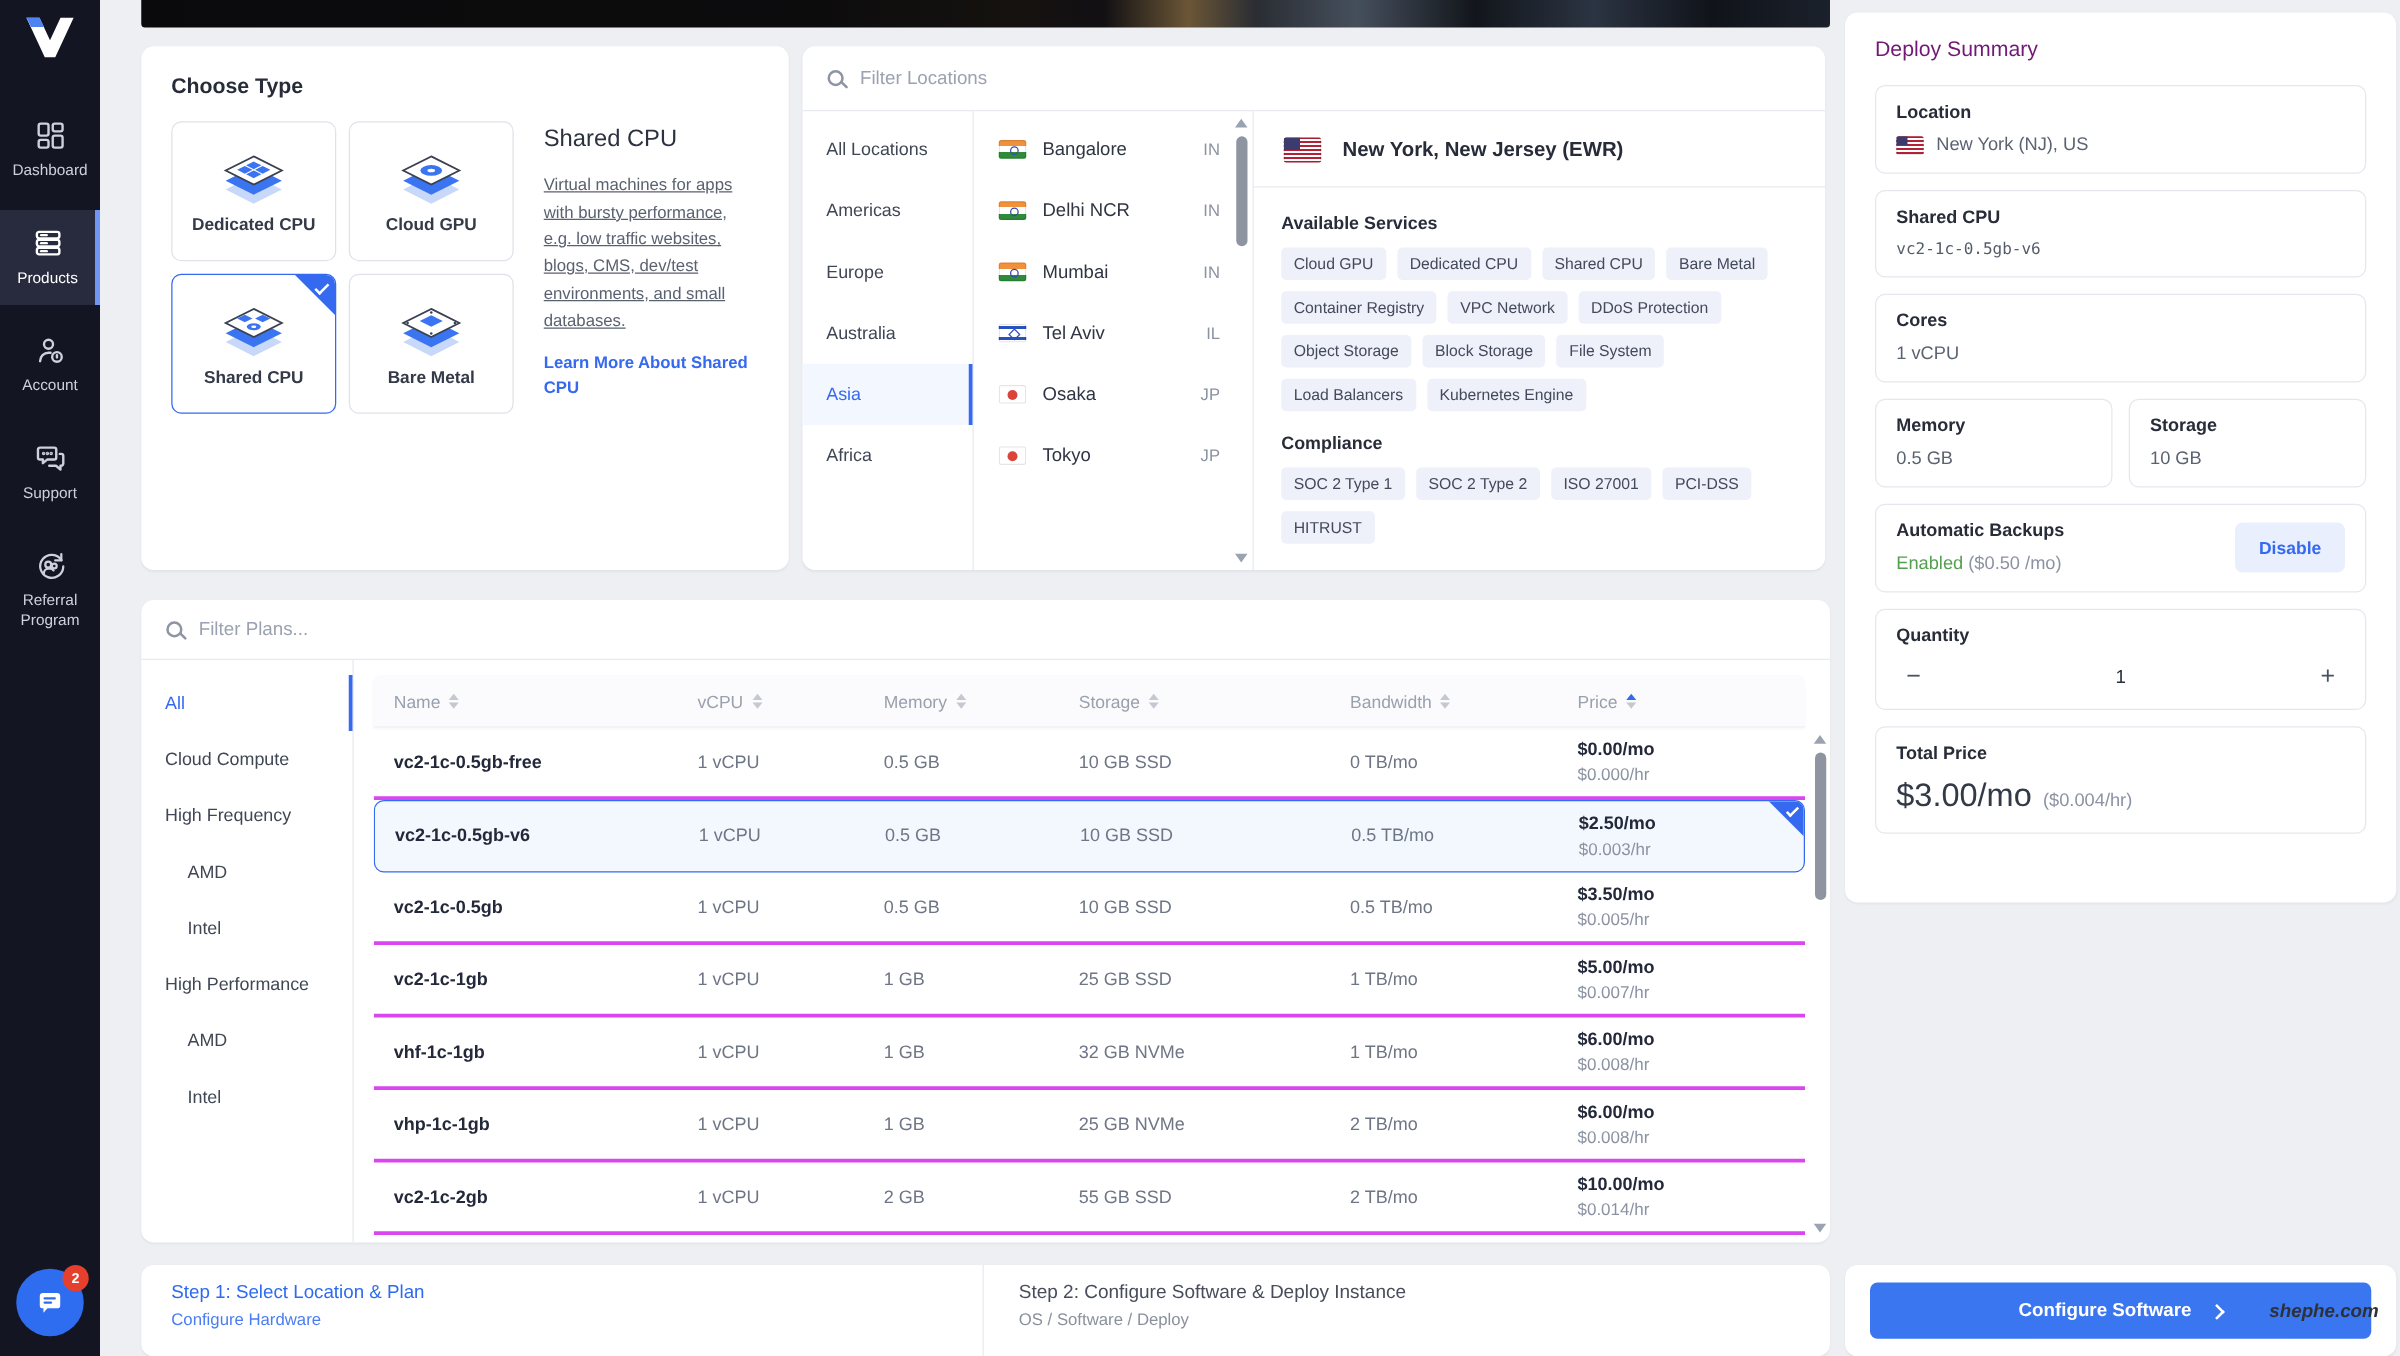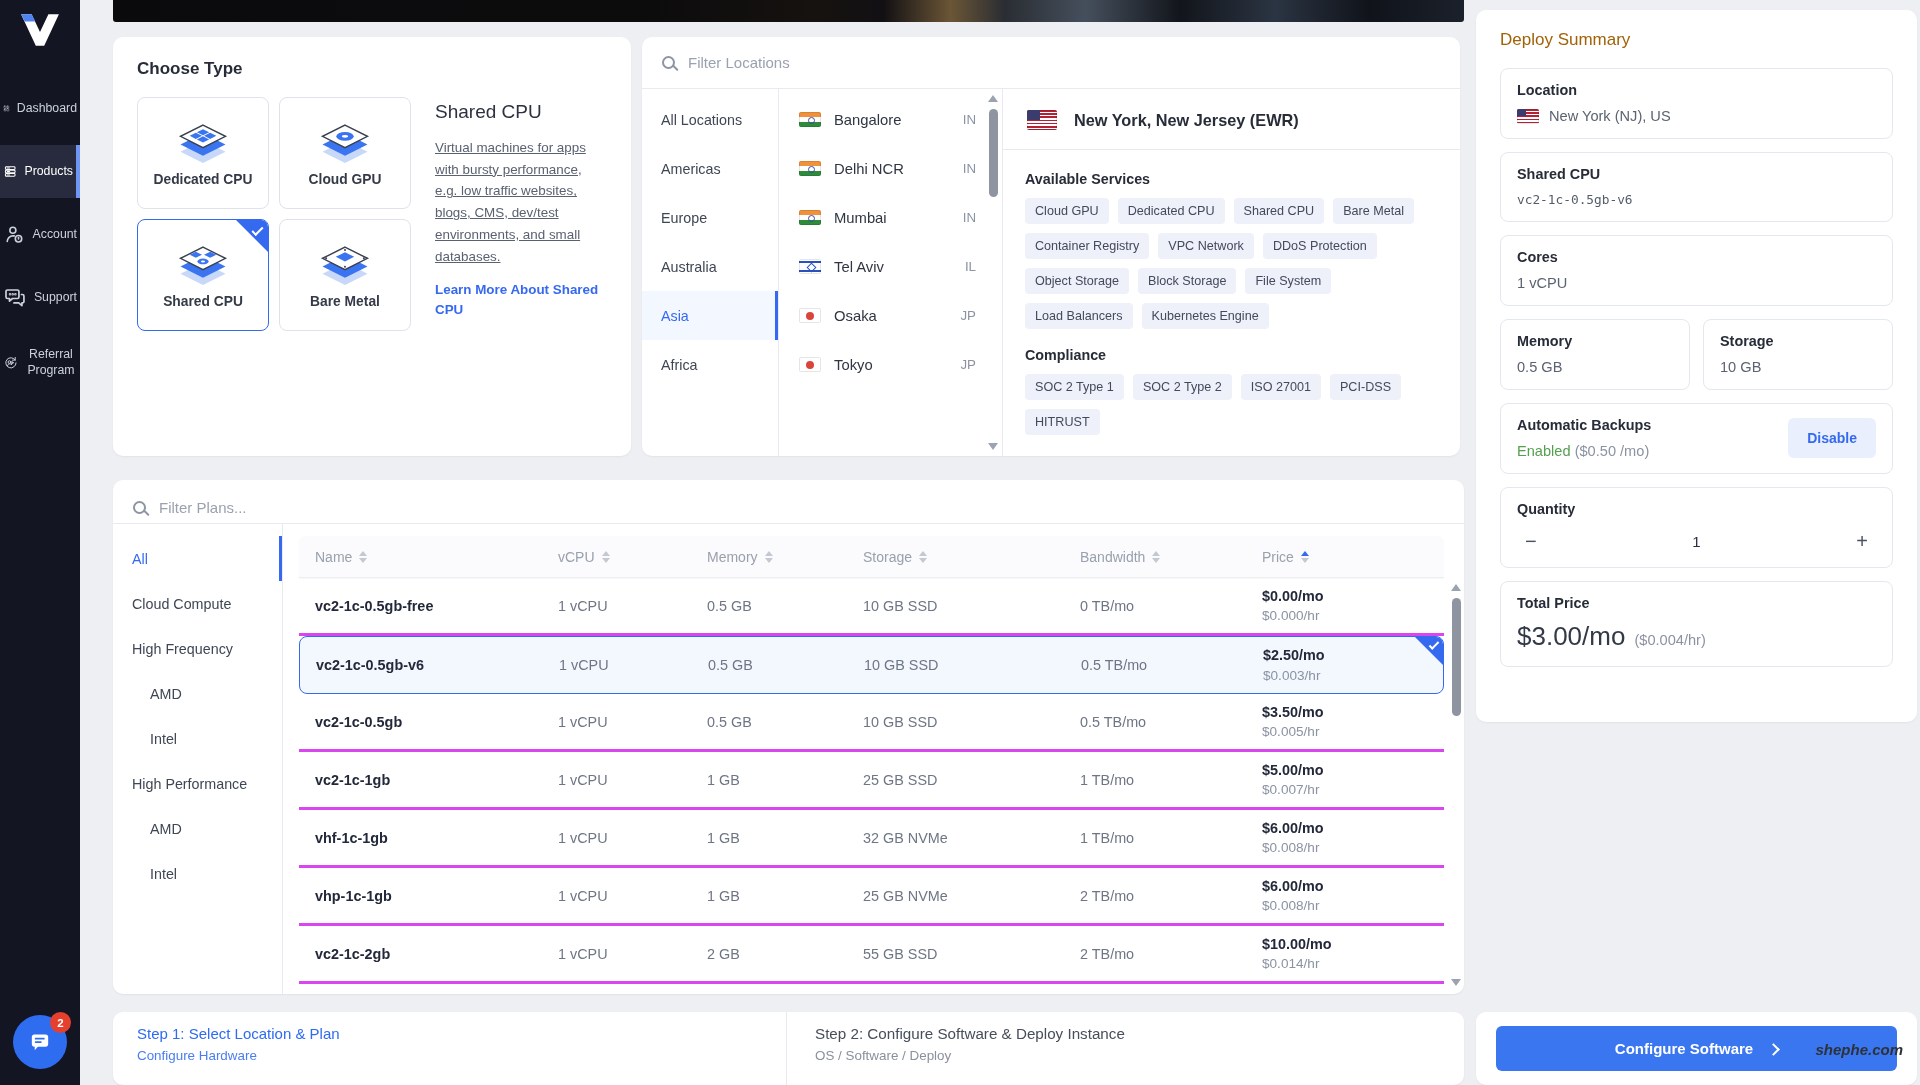--- a/index.html
+++ b/index.html
@@ -14,21 +14,21 @@
     --green:#55a050;
   }
   *{box-sizing:border-box;margin:0;padding:0;}
   html,body{margin:0;padding:0;}
   body{width:1920px;height:1085px;overflow:hidden;font-family:"Liberation Sans",sans-serif;background:#edeff3;}
   .screen{position:relative;width:1920px;height:1085px;background:#edeff3;overflow:hidden;}
 
   
   .sidebar{position:absolute;left:0;top:0;width:80px;height:1085px;background:#131523;z-index:5;}
   .logo{width:42px;height:36px;margin:12px auto 34px;display:block;}
-  .nav-item{display:flex;flex-direction:row;align-items:center;gap:7px;padding:13px 3px;margin-bottom:10px;color:#ccd1dd;cursor:pointer;}
+  .nav-item{display:flex;flex-direction:column;align-items:center;gap:7px;padding:13px 3px;margin-bottom:10px;color:#ccd1dd;cursor:pointer;}
   .nav-item .nav-label{font-size:12.3px;line-height:1.3;text-align:center;}
   .nav-item svg{width:27px;height:27px;}
   .nav-item.selected{background:#272b3d;border-right:4px solid #6f96f5;color:#ffffff;}
   .fab{position:absolute;left:13px;bottom:16px;width:54px;height:54px;border-radius:50%;background:#2f6df0;display:flex;align-items:center;justify-content:center;cursor:pointer;}
   .fab svg{width:28px;height:28px;}
   .fab-badge{position:absolute;top:-3px;right:-4px;min-width:21px;height:21px;border-radius:50%;background:#e5402e;color:#fff;font-size:11.5px;font-weight:bold;display:flex;align-items:center;justify-content:center;}
 
   
   .banner{position:absolute;left:113px;top:0;width:1351px;height:22px;border-radius:0 0 3px 3px;
     background:linear-gradient(90deg,#0a0a0c 0%,#0d0c0d 40%,#15120f 52%,#121013 57%,#6b5636 62%,#2a2d33 66%,#454f5c 72%,#12151b 79%,#2b3442 86%,#10131a 93%,#1b212b 100%);}
@@ -126,21 +126,21 @@
   .price-mo{font-size:14.4px;font-weight:bold;color:#23293a;line-height:1.4;}
   .price-hr{font-size:13.6px;color:var(--gray2);line-height:1.4;}
   .plan-row.selected{border:1px solid var(--accent);border-radius:8px;background:#f3f8fe;overflow:hidden;}
   .plan-row .corner{border-top-width:28px;border-left-width:28px;}
   .plan-row .tick{top:5px;right:4px;width:10px;height:5px;}
   .table-scroll{position:absolute;right:2px;top:58px;bottom:6px;width:12px;}
   .table-thumb{top:16px;height:118px;background:#c7cad2;}
 
   
   .deploy-panel{left:1476px;top:10px;width:441px;height:712px;padding:20px 24px;}
-  .deploy-title{font-size:17px;color:#a16207;font-weight:500;margin-bottom:18px;}
+  .deploy-title{font-size:17px;color:#701a75;font-weight:500;margin-bottom:18px;}
   .box{border:1px solid #e4e7ed;border-radius:8px;padding:13px 16px 14px;margin-bottom:13px;background:#fff;}
   .box-label{font-size:14.4px;font-weight:bold;color:var(--ink);margin-bottom:10px;}
   .box-value{font-size:14.6px;color:#5b6270;}
   .loc-value{display:flex;align-items:center;gap:10px;}
   .mono{font-family:"DejaVu Sans Mono",monospace;font-size:12.8px;color:#555c69;}
   .box-row{display:flex;gap:13px;}
   .box-row .box{flex:1;}
   .backups-box{display:flex;justify-content:space-between;align-items:center;}
   .bk-status{font-size:14.6px;}
   .bk-on{color:var(--green);}
@@ -436,21 +436,21 @@
 
               <span class="tag">HITRUST</span>
 
           </div>
         </div>
       </div>
     </div>
   </section>
 
   <section class="panel plans-panel">
-    <div class="search-row" style="height:32px;margin-top:12px;">
+    <div class="search-row" style="height:48px;">
       <span class="search-ico"></span>
       <input class="search-input" type="text" placeholder="Filter Plans..." style="">
     </div>
     <div class="plans-body">
       <div class="plan-cats">
 
           <div class="cat-item selected">
             <span>All</span>
           </div>
 

